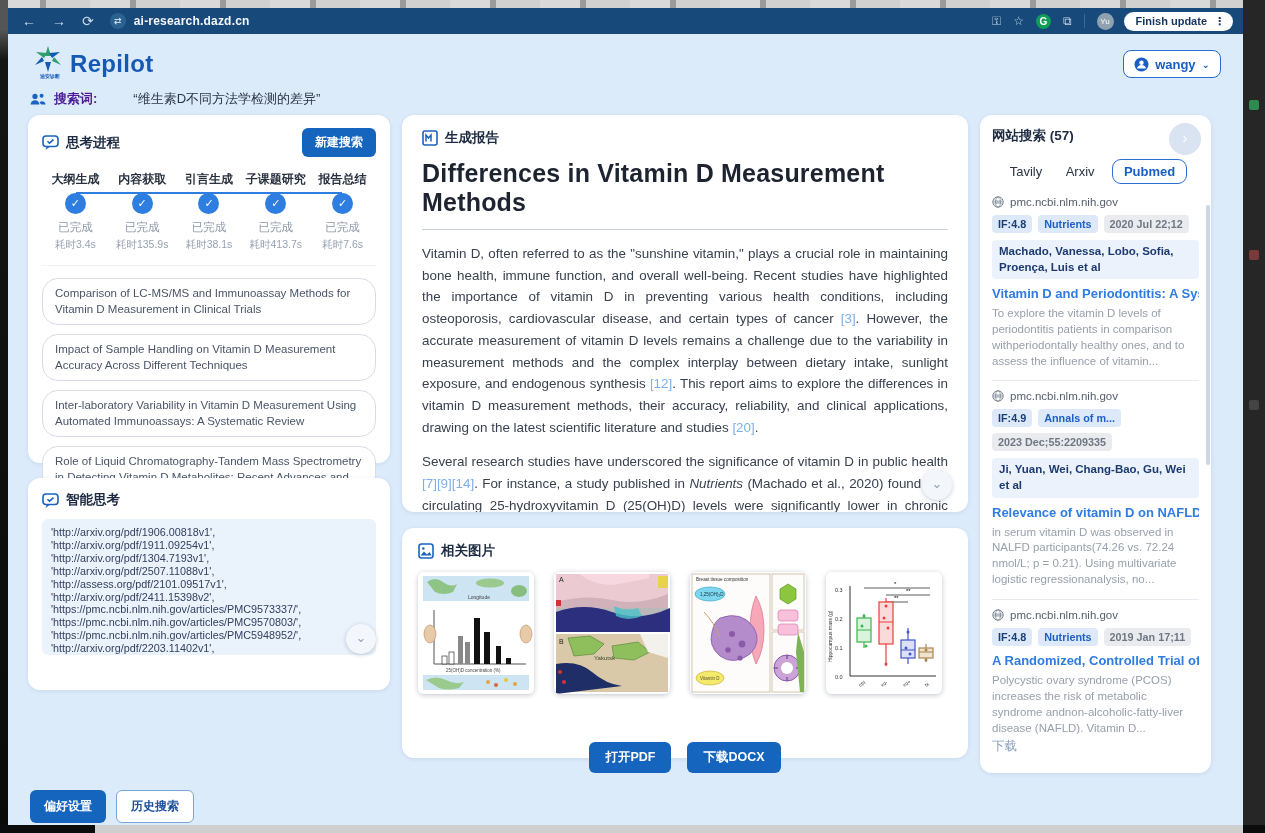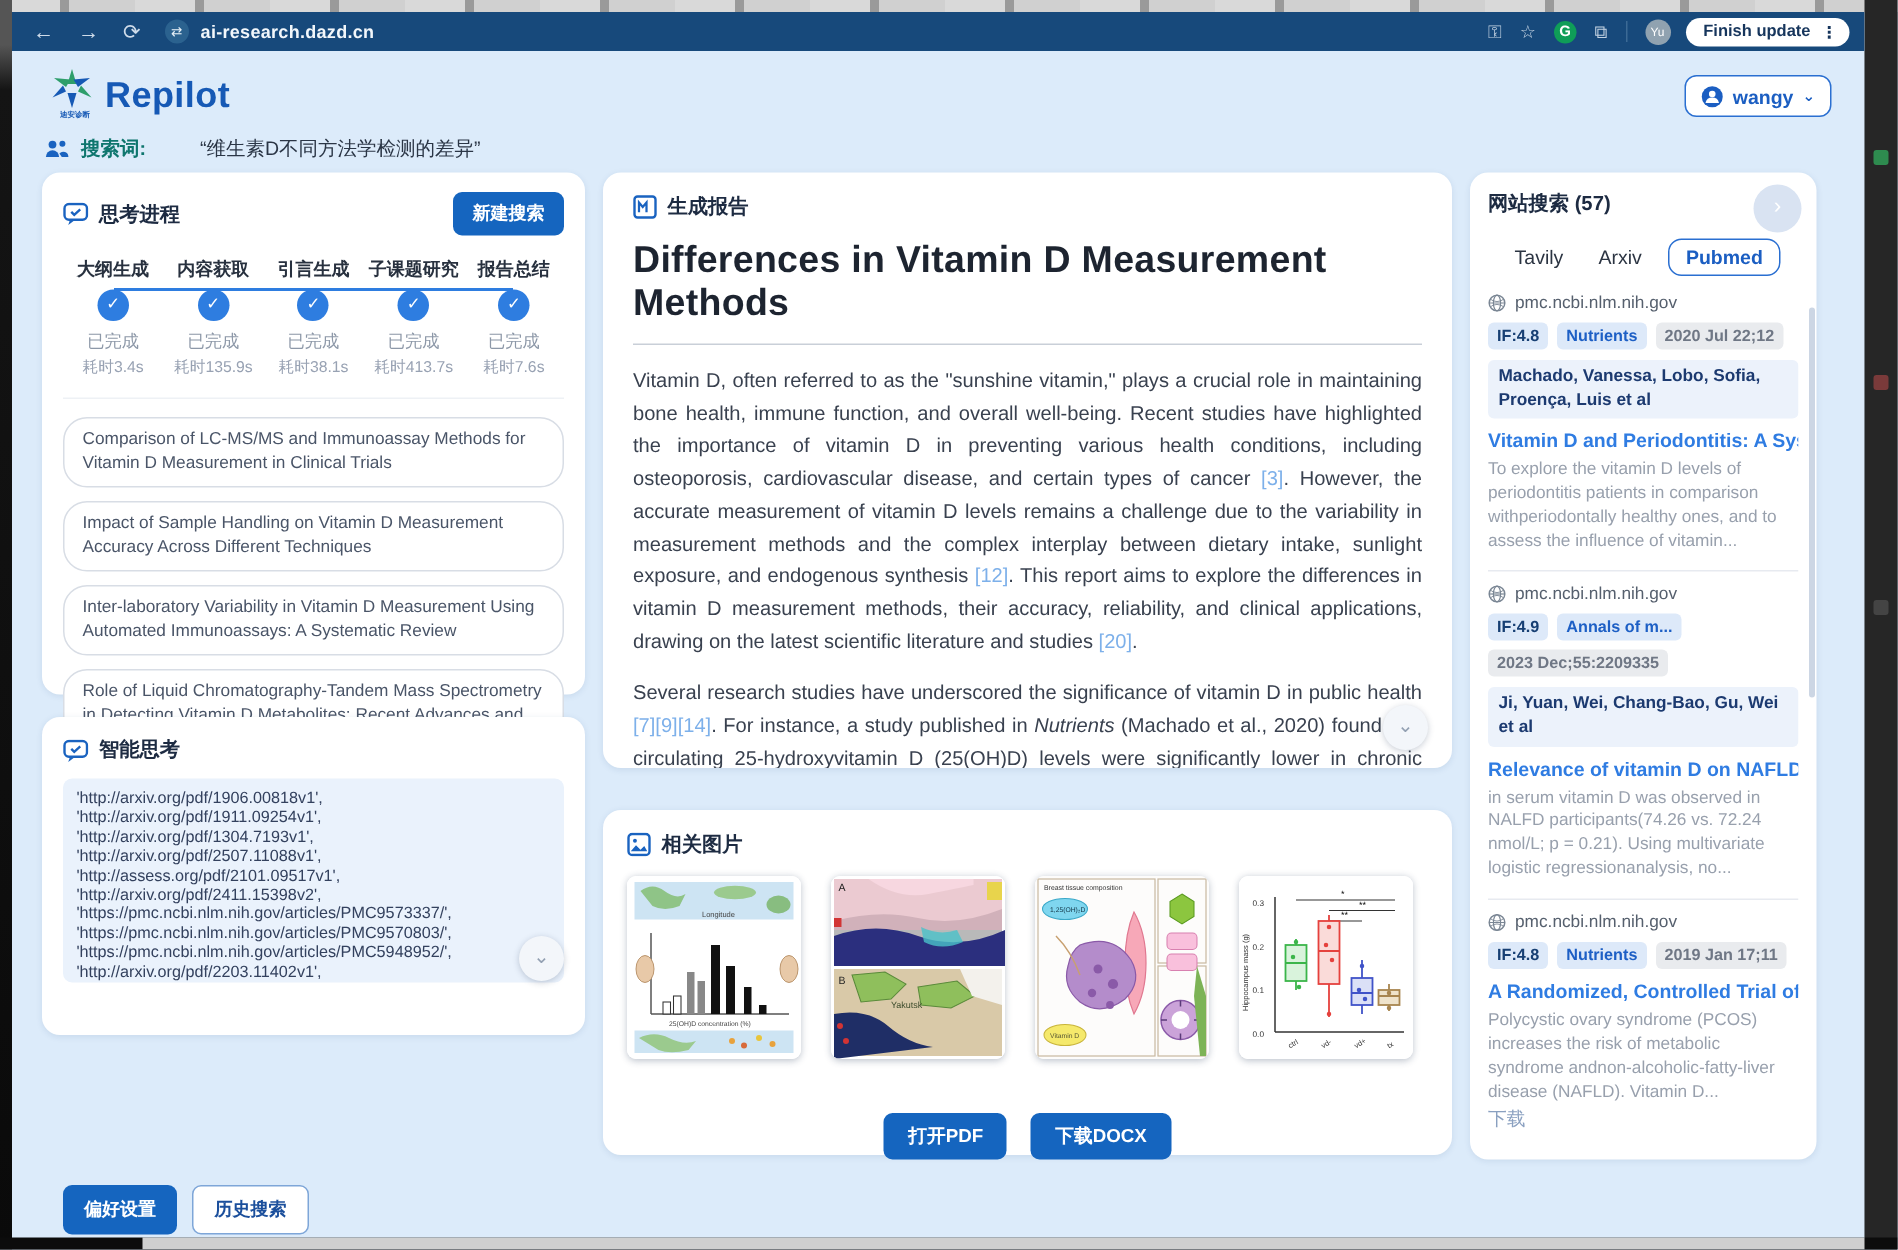--- a/index.html
+++ b/index.html
@@ -28,21 +28,21 @@
   .avatar-yu { width:17px; height:17px; border-radius:50%; background:#90a2b0; color:#fff; font-size:8px; line-height:17px; text-align:center; margin-right:10px; }
   .update-pill { background:#fff; color:#16355c; font-size:11px; font-weight:bold; border-radius:12px; padding:3px 8px 3px 12px; margin-right:10px; display:flex; align-items:flex-start; gap:7px; }
   .update-pill .dots { color:#16355c; font-weight:bold; }
 
   
   .logo { position:absolute; left:22px; top:37px; width:40px; text-align:center; }
   .logo-caption { font-size:5px; color:#1659b5; font-weight:bold; letter-spacing:0; }
   .brand { position:absolute; left:62px; top:42px; font-size:24px; font-weight:bold; color:#1659b5; letter-spacing:.3px; }
   .user-btn { position:absolute; right:22px; top:42px; height:28px; background:#fff; border:1.5px solid #2a6fd1; border-radius:8px; display:flex; align-items:center; gap:6px; padding:0 10px; color:#1b5ec2; font-size:13px; font-weight:bold; }
   .searchrow { position:absolute; left:22px; top:82px; display:flex; align-items:center; gap:8px; }
-  .searchrow .lbl { color:#0f766e; font-size:13px; font-weight:bold; }
+  .searchrow .lbl { color:#4c1d95; font-size:13px; font-weight:bold; }
   .searchrow .qry { color:#2b3646; font-size:13px; margin-left:28px; }
 
   
   .card { position:absolute; background:#fff; border-radius:12px; box-shadow:0 1px 4px rgba(30,64,120,.10); }
   .card-h { display:flex; align-items:center; gap:7px; font-size:13.5px; font-weight:bold; color:#1d2b42; }
 
   .c-think { left:20px; top:107px; width:362px; height:348px; padding:13px 14px; }
   .btn-primary { background:#1565bf; color:#fff; border:none; border-radius:6px; font-size:12px; font-weight:bold; padding:6px 13px; font-family:inherit; }
   .steps { position:relative; display:flex; margin-top:14px; }
   .step { flex:1; text-align:center; }
@@ -61,21 +61,21 @@
   .smart-box .ln { font-size:10.8px; color:#33415e; line-height:12.9px; white-space:nowrap; }
   .float-chevron { position:absolute; width:30px; height:30px; border-radius:50%; background:#f3f6fa; box-shadow:0 1px 4px rgba(40,60,90,.25); color:#93a0b2; font-size:13px; text-align:center; line-height:28px; }
 
   .c-report { left:394px; top:107px; width:566px; height:397px; padding:14px 20px; overflow:hidden; }
   .report-title { font-size:25px; font-weight:bold; color:#1d2430; margin-top:12px; letter-spacing:.2px; }
   .report-hr { border:none; border-top:1.5px solid #c9cfd8; margin:12px 0 0; }
   .report-body p { font-size:13.4px; color:#39414f; line-height:1.62; text-align:justify; margin-top:13px; }
   .report-body .cite { color:#7db0ea; }
   .report-body em { font-style:italic; }
 
-  .c-images { left:394px; top:532px; width:566px; height:230px; padding:14px 16px; }
+  .c-images { left:394px; top:520px; width:566px; height:230px; padding:14px 16px; }
   .thumbs { display:flex; gap:20px; margin-top:12px; }
   .thumb { width:116px; height:122px; background:#fff; border-radius:6px; box-shadow:0 1px 5px rgba(40,60,90,.30); overflow:hidden; }
 
   .actions { position:absolute; left:394px; top:734px; width:566px; display:flex; justify-content:center; gap:16px; }
   .actions .btn-primary { padding:7px 16px; font-size:12.5px; }
 
   .c-web { left:972px; top:107px; width:231px; height:658px; padding:12px 12px; }
   .web-title { font-size:13.5px; font-weight:bold; color:#1d2b42; }
   .web-chevron { position:absolute; right:10px; top:8px; width:32px; height:32px; border-radius:50%; background:#d9e3f2; color:#fff; font-size:15px; text-align:center; line-height:30px; }
   .tabs { display:flex; justify-content:space-around; align-items:center; margin-top:14px; padding:0 6px; }
@@ -90,21 +90,21 @@
   .b-date { background:#e9ebee; color:#6f7785; }
   .r-authors { background:#ecf2fb; border-radius:4px; padding:4px 7px; font-size:11.5px; font-weight:bold; color:#1c3a70; margin-top:7px; line-height:1.35; }
   .r-title { font-size:13px; font-weight:bold; color:#2f7ce2; margin-top:7px; white-space:nowrap; overflow:hidden; }
   .r-snippet { font-size:11.5px; color:#98a0ad; line-height:1.38; margin-top:5px; }
   .r-div { border-top:1px solid #e7eaf0; margin:11px 0 9px; }
   .dl-link { font-size:12.5px; color:#8aa0c0; margin-top:4px; }
   .scrollbar { position:absolute; right:1px; top:90px; width:4px; height:260px; background:#ccd6e4; border-radius:2px; }
 
   .footer-btns { position:absolute; left:22px; top:782px; display:flex; gap:10px; }
   .btn-outline { background:#fff; border:1.2px solid #7ea6d8; border-radius:6px; color:#1b4f9c; font-size:12px; font-weight:bold; padding:7px 14px; font-family:inherit; }
-  .footer-btns .btn-primary { padding:7px 14px;margin-left:12px; }
+  .footer-btns .btn-primary { padding:7px 14px; }
 
   svg { display:block; }
 </style>
 </head>
 <body>
 
 <div class="os-top"></div>
 <div class="os-left"></div>
 <div class="os-right">
   <span class="chip" style="top:100px;background:#2e8b4f"></span>

